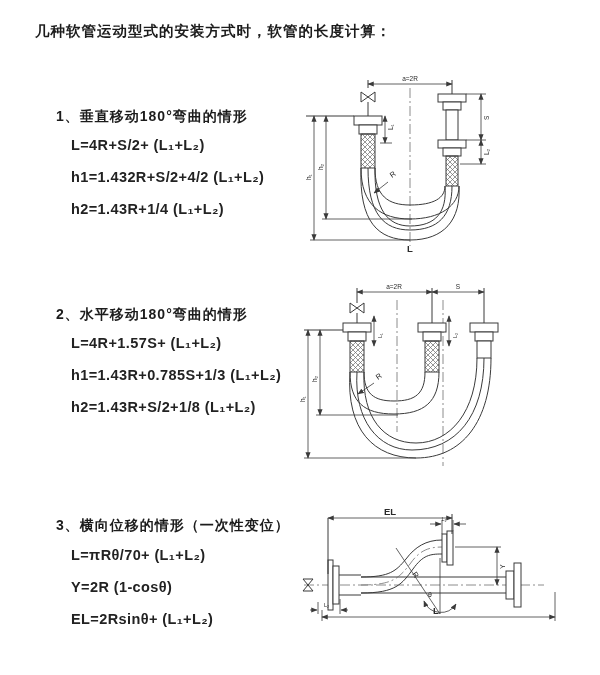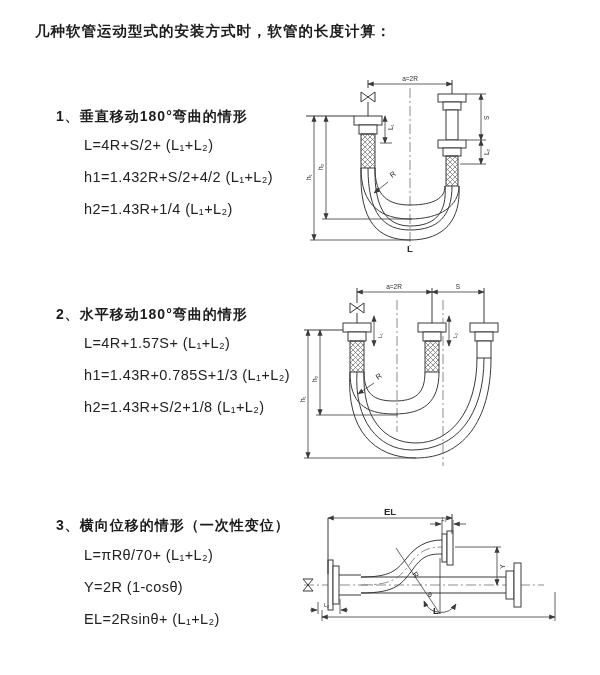--- a/index.html
+++ b/index.html
@@ -11,21 +11,21 @@
   .doc-title{
     position:absolute;left:35px;top:22px;font-size:14.5px;font-weight:700;
     letter-spacing:1px;white-space:nowrap;
   }
   .sec-heading{
     position:absolute;left:48px;font-size:14px;font-weight:700;letter-spacing:1px;
     white-space:nowrap;
     margin-left:8px;
   }
   .formula{
-    position:absolute;left:84px;font-size:14.5px;font-weight:400;letter-spacing:.4px;
+    position:absolute;left:71px;font-size:14.5px;font-weight:700;letter-spacing:.4px;
     white-space:nowrap;color:#222;
   }
   svg.dwg-svg{position:absolute;}
   .dwg{stroke:#3a3a3a;stroke-width:1;fill:none;}
   .dwg .solid{fill:#ffffff;}
   .dwg text{stroke:none;fill:#2b2b2b;font-family:"Liberation Sans","DejaVu Sans",sans-serif;}
   .dwg .dimtxt{font-size:6.5px;}
   .dwg .dimtxt-lg{font-size:9.5px;font-weight:700;}
   .cl{stroke:#6e6e6e;stroke-width:.8;stroke-dasharray:10 3 2 3;fill:none;}
   .thin{stroke-width:.8;}

